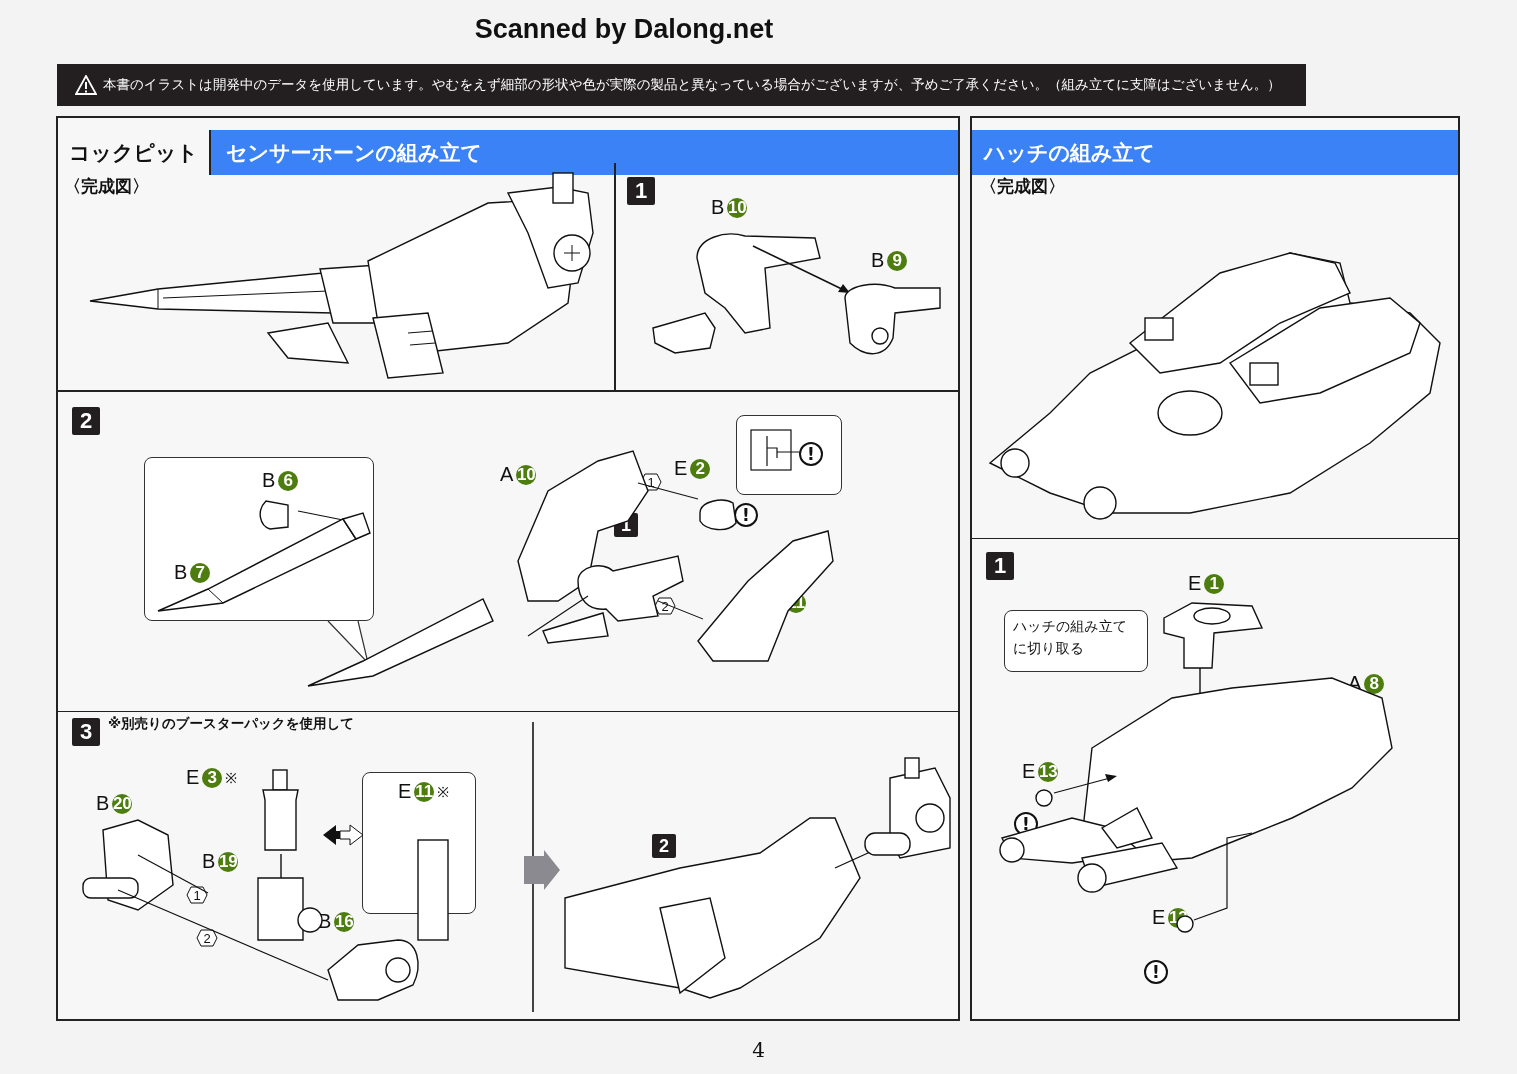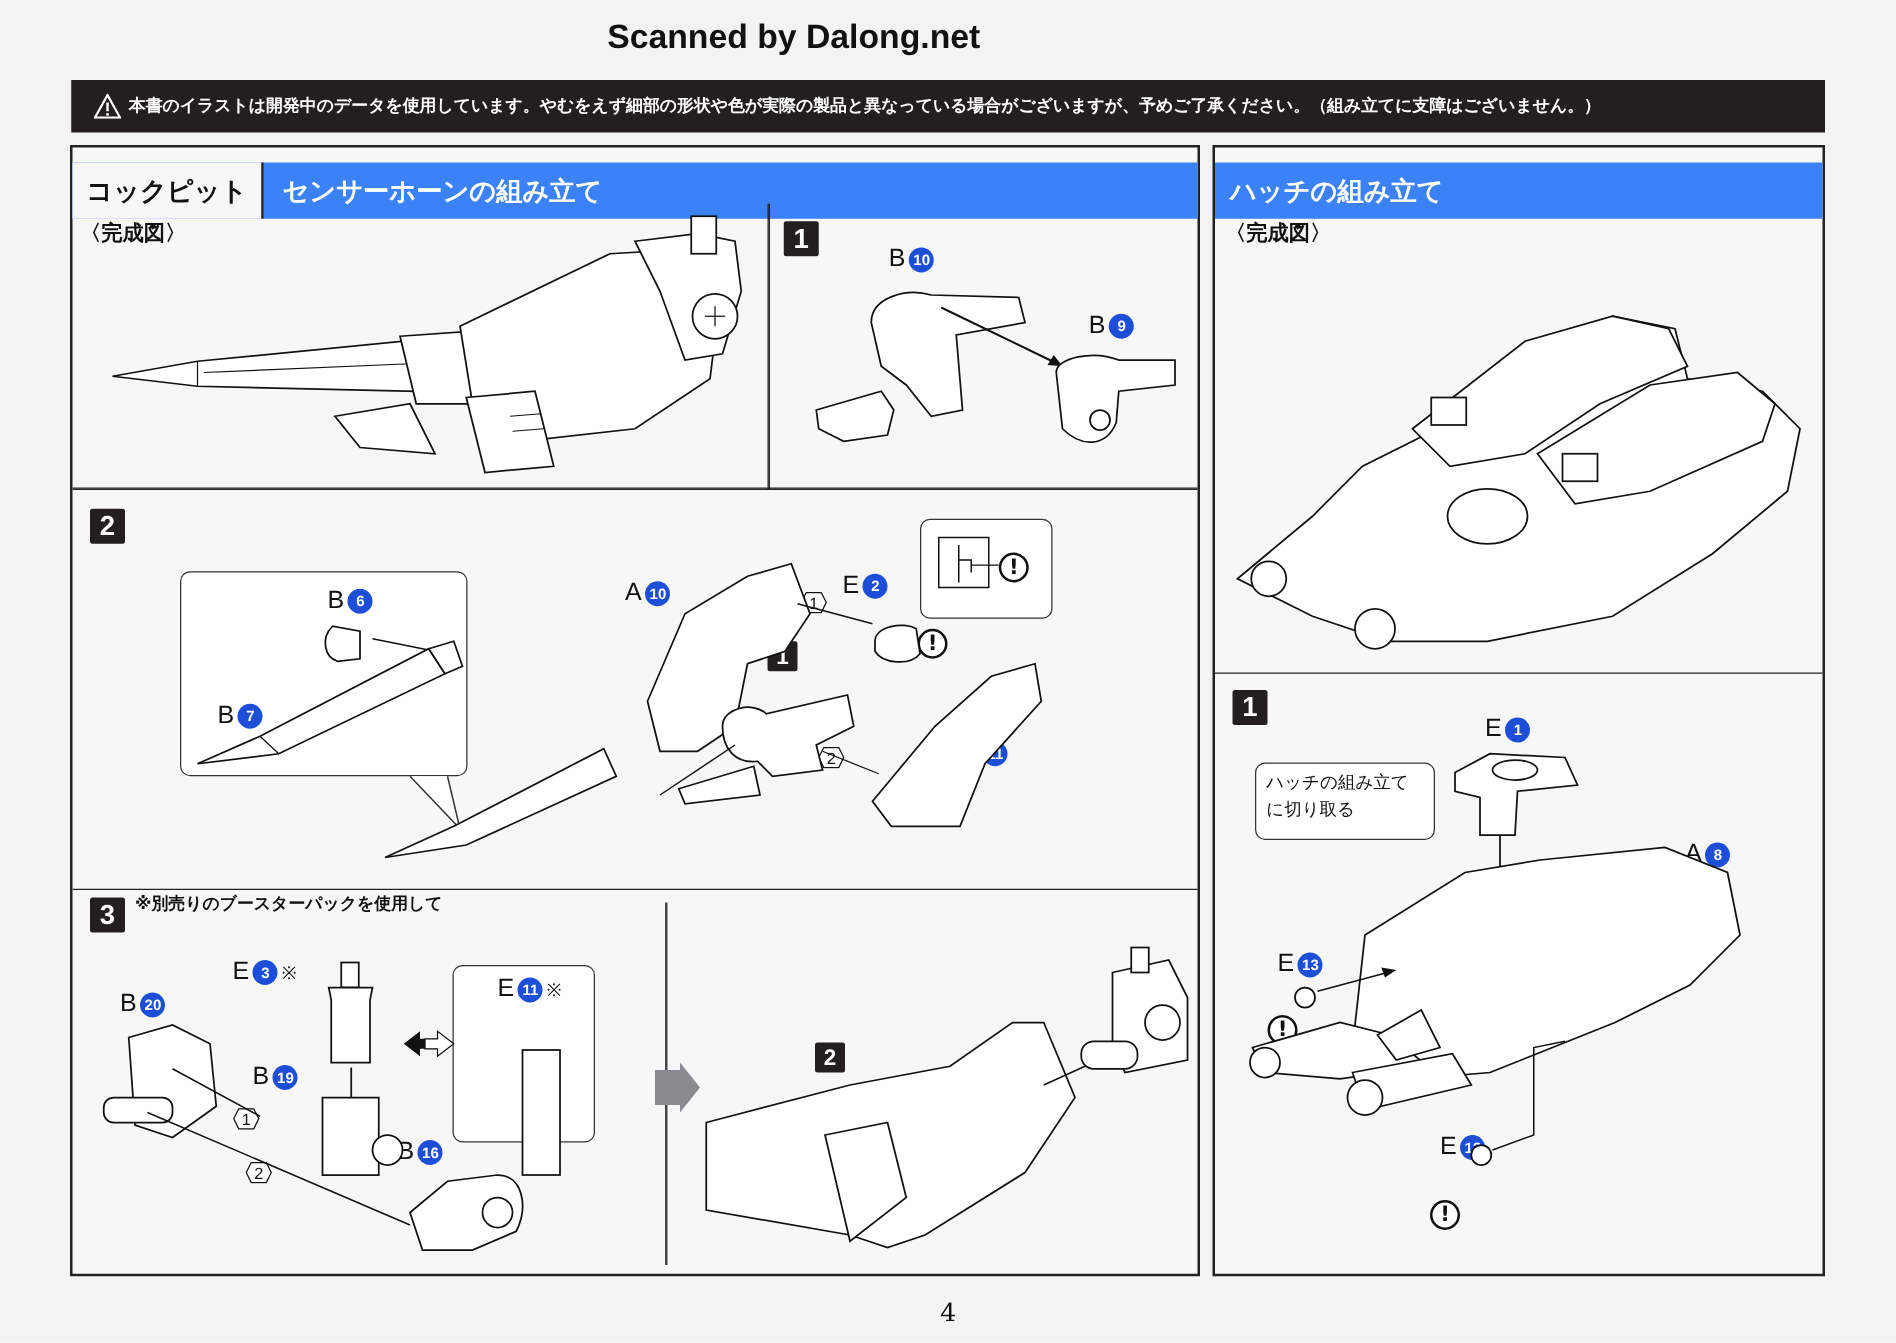--- a/index.html
+++ b/index.html
@@ -2,44 +2,44 @@
 <html><head>
 <meta charset="utf-8">
 <style>
   html, body { margin:0; padding:0; }
   body {
     width:1517px; height:1074px; background:#f3f3f4; position:relative; overflow:hidden;
     font-family: "DejaVu Sans", sans-serif; color:#111;
   }
   .scan-title {
     position:absolute; left:0; width:1248px; top:14px; text-align:center;
-    font-family:"Liberation Sans", sans-serif; font-weight:bold; font-size:27px; color:#111;padding-left:11px;
+    font-family:"Liberation Sans", sans-serif; font-weight:bold; font-size:27px; color:#111;
   }
   .notice {
-    position:absolute; left:57px; top:64px; width:1403px; height:42px; background:#231f20;
-    color:#fff; font-size:13.5px; font-weight:bold; display:flex; align-items:center; padding-left:18px; box-sizing:border-box;
+    position:absolute; left:57px; top:64px; width:1249px; height:42px; background:#231f20;
+    color:#fff; font-size:13.5px; font-weight:normal; display:flex; align-items:center; padding-left:18px; box-sizing:border-box;
   }
   .notice .warn { width:22px; height:20px; margin-right:6px; }
   .panel { position:absolute; border:2px solid #222; background:#f7f7f8; box-sizing:border-box; }
   .hdr { position:absolute; left:0; top:12px; right:0; height:45px; background:#3b82f6; }
   .hdr-tab {
     position:absolute; left:0; top:0; width:153px; height:45px; background:#f7f7f8; border-right:2px solid #222;
     font-weight:bold; font-size:21px; display:flex; align-items:center; justify-content:center; color:#111; box-sizing:border-box;
   }
   .hdr-title { position:absolute; top:0; height:45px; display:flex; align-items:center; color:#fff; font-weight:bold; font-size:21px;text-align:center; }
   .cell { position:absolute; border:1.5px solid #222; box-sizing:border-box; }
   .caption { position:absolute; font-weight:bold; font-size:17px; }
   .stepnum {
     position:absolute; width:28px; height:28px; background:#231f20; color:#fff; font-weight:bold;
     font-family:"Liberation Sans", sans-serif; font-size:22px; display:flex; align-items:center; justify-content:center; border-radius:2px;
   }
   .partlbl { position:absolute; font-family:"Liberation Sans", sans-serif; font-size:20px; display:flex; align-items:center; gap:3px; }
   .partlbl .num {
-    display:inline-flex; width:20px; height:20px; border-radius:50%; background:#1d4ed8; color:#fff;
-    font-size:12px; font-weight:bold; align-items:center; justify-content:center;
+    display:inline-flex; width:20px; height:20px; border-radius:50%; background:#4d7c0f; color:#fff;
+    font-size:17px; font-weight:bold; align-items:center; justify-content:center;
   }
   .partlbl .mark { font-size:14px; }
   .excl {
     position:absolute; width:24px; height:24px; border:2px solid #111; border-radius:50%; background:#fff;
     display:flex; align-items:center; justify-content:center; font-weight:bold; font-size:17px; box-sizing:border-box;
   }
   .hexnum {
     position:absolute; width:22px; height:18px; font-size:13px; display:flex; align-items:center; justify-content:center;
     font-family:"Liberation Sans", sans-serif;
   }

